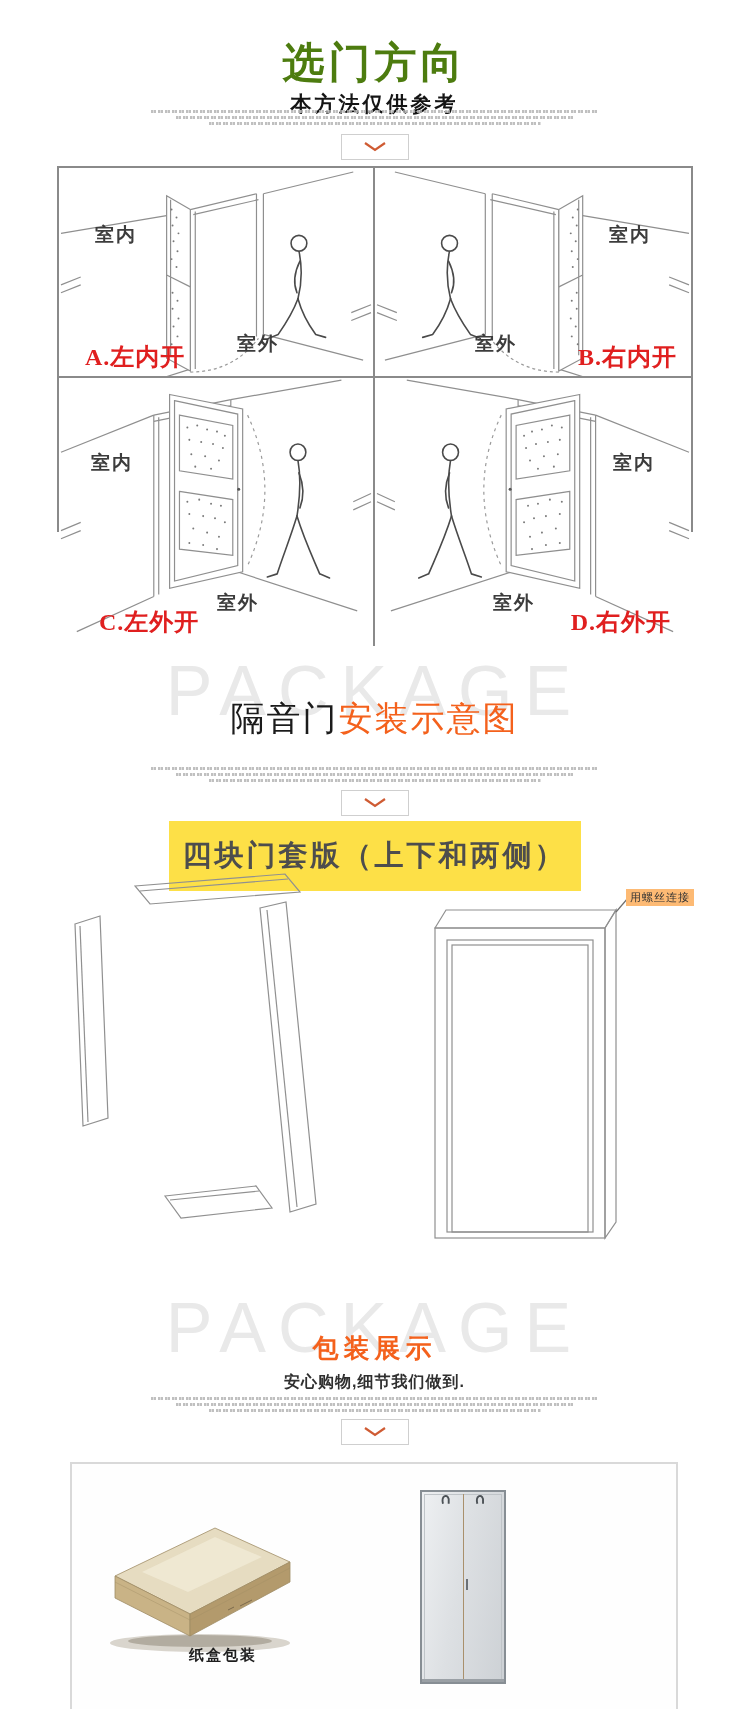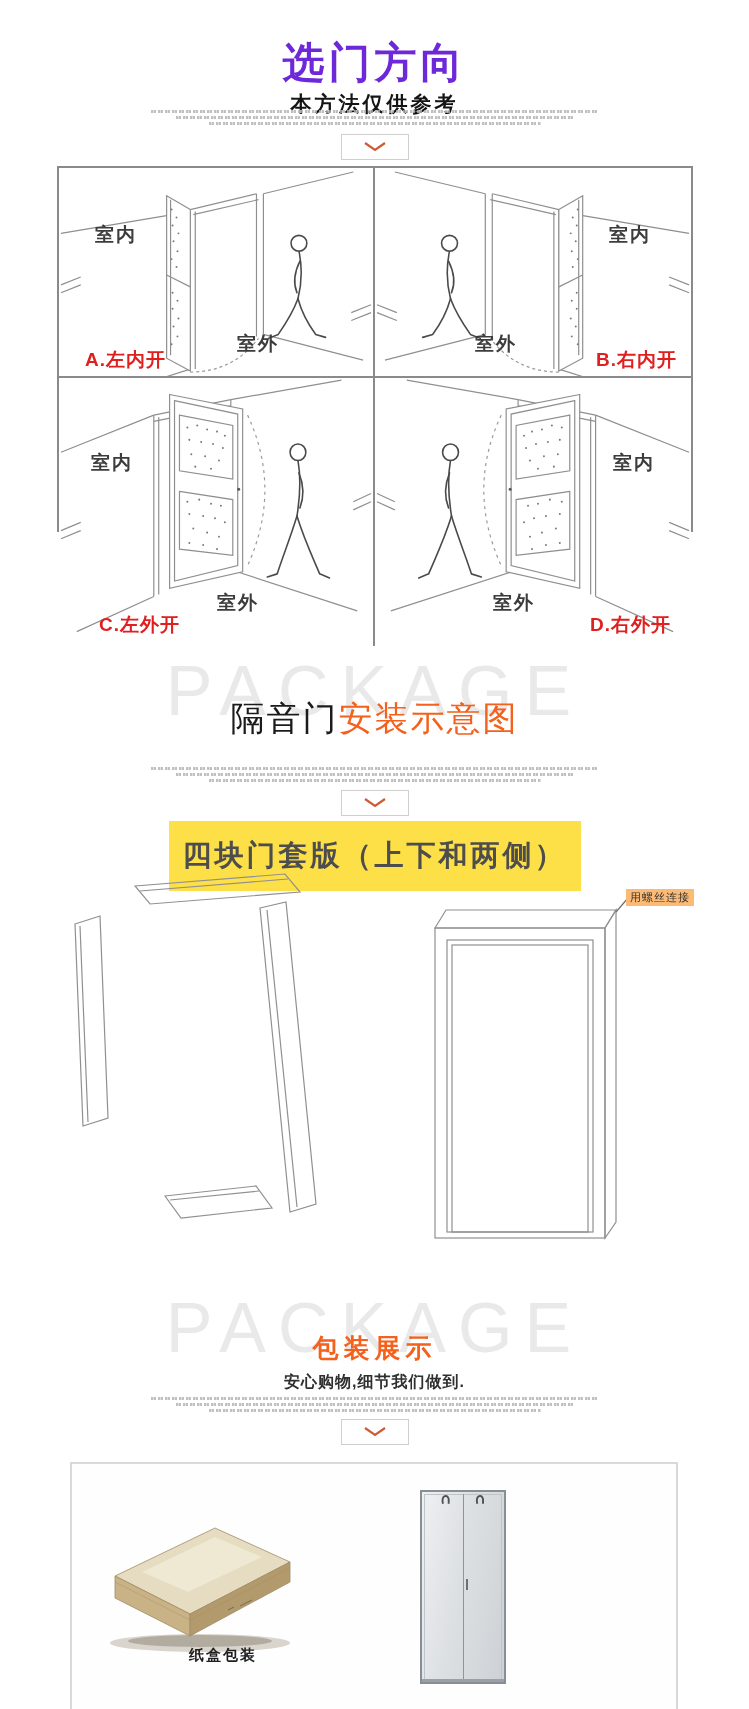--- a/index.html
+++ b/index.html
@@ -1,21 +1,21 @@
 <!DOCTYPE html>
 <html><head>
 <meta charset="utf-8">
 <style>
   html,body{margin:0;padding:0;background:#fff;}
   .page{position:relative;width:749px;height:1709px;margin:0 auto;background:#fff;
         font-family:"Liberation Sans", sans-serif;overflow:hidden;}
   .abs{position:absolute;left:0;width:100%;text-align:center;}
 
   
-  .h1{font-size:42px;font-weight:bold;color:#6d28d9;letter-spacing:4px;line-height:1.1;}
+  .h1{font-size:42px;font-weight:bold;color:#4d7c0f;letter-spacing:4px;line-height:1.1;}
   .h1-sub{font-size:21px;font-weight:bold;color:#141414;letter-spacing:3px;}
   .wm{font-size:70px;color:#e9e9e9;letter-spacing:12px;font-weight:400;line-height:1;}
   .pkg-title{font-size:34px;font-weight:normal;letter-spacing:2px;line-height:1.1;}
   .pkg-title .blk{color:#1b1b1b;}
   .pkg-title .org{color:#f4611c;}
   .pkg-sub{font-size:19px;color:#4a4a4a;letter-spacing:4px;}
   .pkg2-title{font-size:26px;font-weight:bold;color:#f4611c;letter-spacing:5px;line-height:1.1;}
   .pkg2-sub{font-size:16px;font-weight:bold;color:#2f2f2f;letter-spacing:1px;}
 
   
@@ -29,21 +29,21 @@
 
   
   .grid{position:absolute;left:57px;top:166px;width:636px;height:366px;
         display:grid;grid-template-columns:1fr 1fr;grid-template-rows:210px 268px;
         border:2px solid #8a8a8a;box-sizing:border-box;background:#fff;}
   .cell{position:relative;background:#fff;overflow:hidden;box-sizing:border-box;}
   .cell.br{border-right:2px solid #8a8a8a;}
   .cell.bb{border-bottom:2px solid #8a8a8a;}
   .cell svg{position:absolute;left:0;top:0;width:100%;height:100%;}
   .lab{position:absolute;font-size:19px;font-weight:bold;color:#3c3c3c;letter-spacing:2px;}
-  .redlab{position:absolute;font-size:19px;font-weight:bold;color:#e01f1f;letter-spacing:1px;}
+  .redlab{position:absolute;font-size:24px;font-weight:bold;color:#e01f1f;letter-spacing:1px;font-family:Liberation Serif, serif;}
 
   
   .banner{display:inline-block;background:#fde047;color:#4d4d4d;font-size:29px;font-weight:bold;
           letter-spacing:3px;padding:15px 14px;}
 
   
   .diagram{position:absolute;left:60px;top:866px;width:640px;height:385px;}
   .callout{position:absolute;left:626px;top:889px;background:#fdba74;color:#333;
            font-size:11px;padding:1px 4px;letter-spacing:1px;white-space:nowrap;}
 

